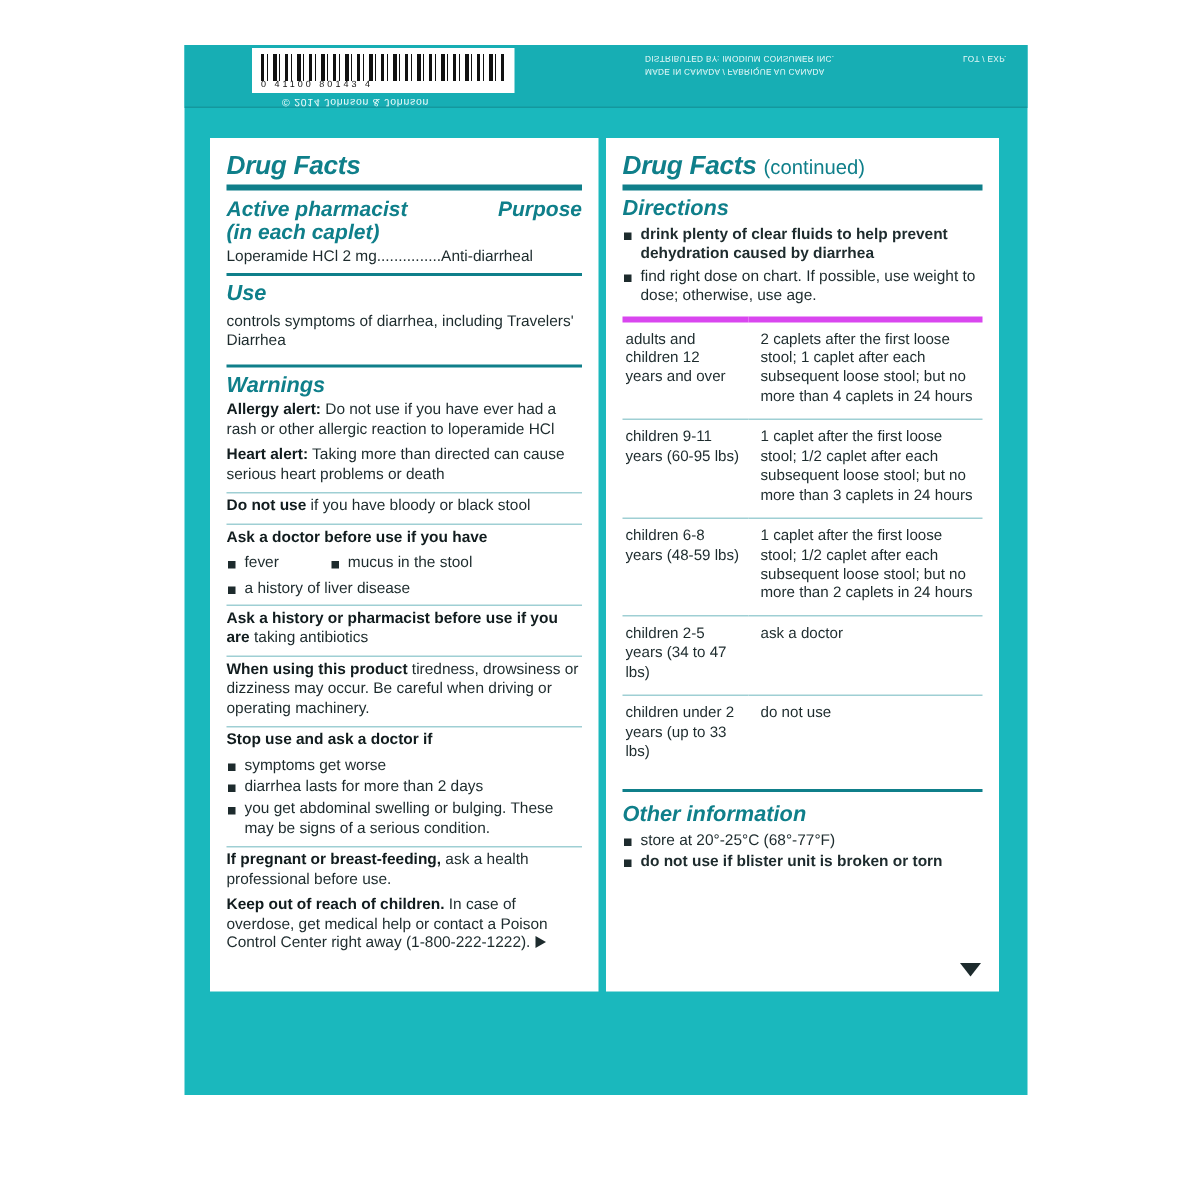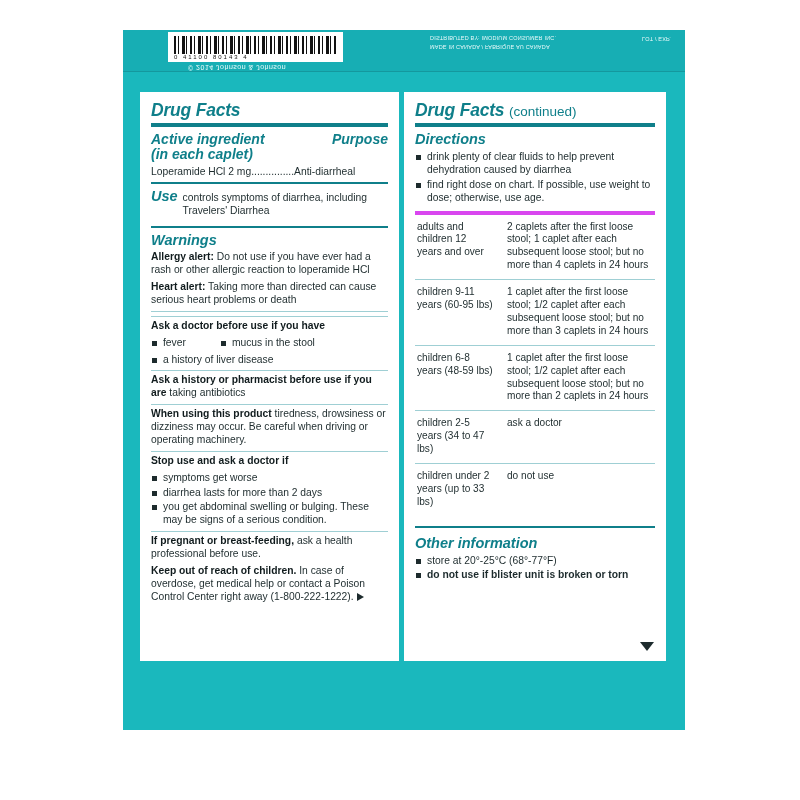--- a/index.html
+++ b/index.html
@@ -151,26 +151,26 @@
   }
   ul.bul li:before {
     content: "";
     position: absolute;
     left: 1px; top: 5px;
     width: 5px; height: 5px;
     background: #1d2b2d;
   }
   ul.bul.inlinetwo { display: flex; gap: 34px; }
 
-  .use-line { display: flex; align-items: baseline; gap: 5px; }
+  .use-line { display: flex; align-items: baseline; gap: 5px; flex-direction: column; }
   .use-word {
     font-size: 14.5px; font-weight: bold; font-style: italic; color: #0f7f8a;
   }
   .dir-bul li { font-size: 10.3px; }
-  .dir-bul li b { font-weight: normal; margin-top: 41px; }
+  .dir-bul li b { font-weight: bold; margin-top: 41px; }
 
   
   table.dose {
     width: 100%;
     border-collapse: collapse;
     margin-top: 6px;
   }
   table.dose td {
     vertical-align: top;
     font-size: 10.1px;
@@ -226,21 +226,21 @@
   <div class="topflap-text tf2">LOT / EXP.</div>
   <div class="topflap-logo">© 2014 Johnson &amp; Johnson</div>
 
   <div class="panel panel-left">
 
     <div class="df-title">Drug Facts</div>
     <div class="rule-heavy"></div>
 
     <div class="row-split" style="margin-top:4px;">
       <div class="ai-head">
-        <span>Active ingredient</span><br>
+        <span>Active pharmacist</span><br>
         <span>(in each caplet)</span>
       </div>
       <div class="purpose-head">Purpose</div>
     </div>
     <div class="dots-line">
       <span>Loperamide HCl 2 mg</span><span>...............</span><span>Anti-diarrheal</span>
     </div>
     <div class="rule-med"></div>
 
     <div class="use-line" style="margin-top:4px;">
@@ -254,20 +254,24 @@
     <div class="body">
       <b>Allergy alert:</b>
       <span>Do not use if you have ever had a rash or other allergic reaction to loperamide HCl</span>
     </div>
     <div class="body" style="margin-top:4px;">
       <b>Heart alert:</b>
       <span>Taking more than directed can cause serious heart problems or death</span>
     </div>
     <div class="rule-thin"></div>
 
+    <div class="body">
+      <b>Do not use</b>
+      <span>if you have bloody or black stool</span>
+    </div>
     <div class="rule-thin"></div>
 
     <div class="body">
       <b>Ask a doctor before use if you have</b>
     </div>
     <ul class="bul inlinetwo">
       <li>fever</li>
       <li>mucus in the stool</li>
     </ul>
     <ul class="bul">

